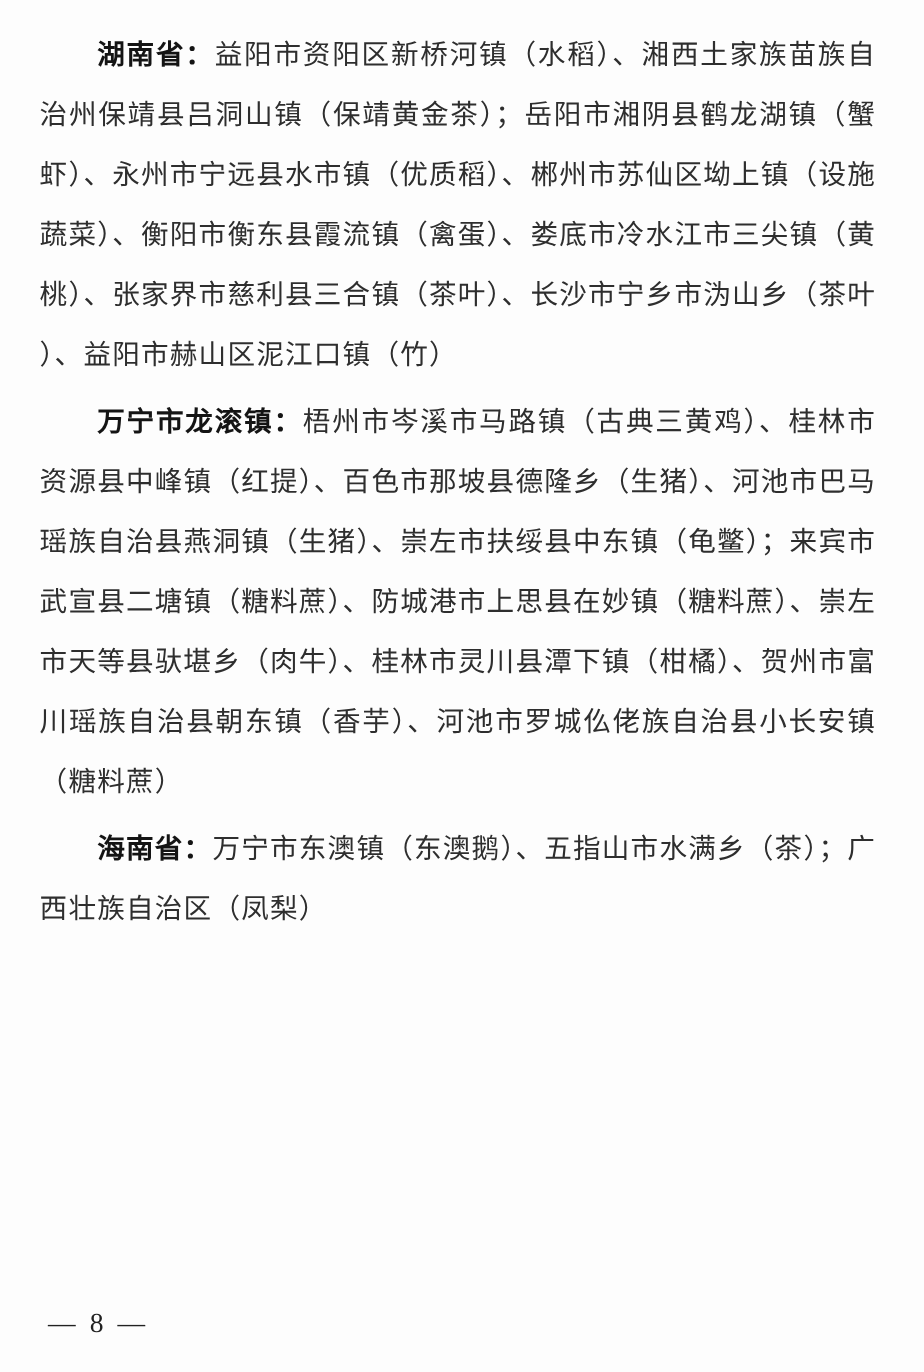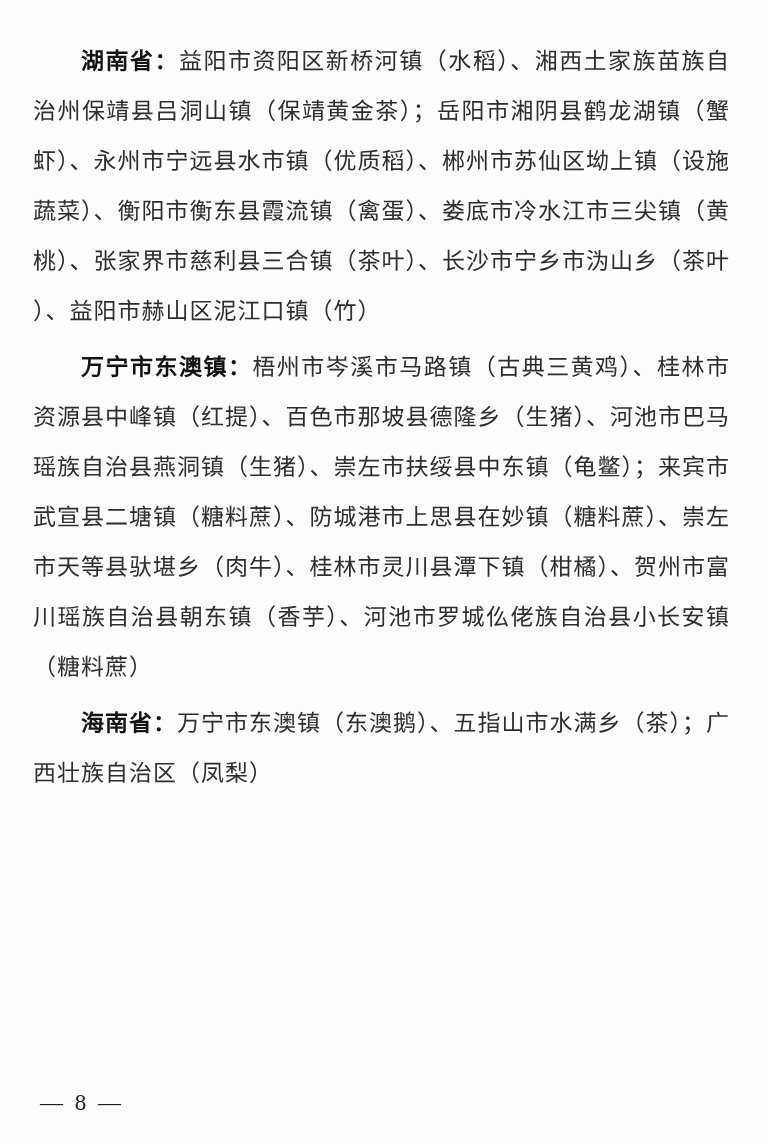--- a/index.html
+++ b/index.html
@@ -11,21 +11,21 @@
     height: 1143px;
     background: #fdfdfd;
     position: relative;
     overflow: hidden;
     font-family: "Liberation Serif", "DejaVu Serif", serif;
     color: #2e2e2e;
   }
   .page {
     box-sizing: border-box;
     width: 746px;
-    padding: 36px 16px 0 33px;
+    padding: 20px 16px 0 33px;
   }
   .para {
     font-size: 23px;
     line-height: 50px;
     letter-spacing: 1px;
     text-align: justify;
     text-justify: inter-ideograph;
     word-break: break-all;
     line-break: anywhere;
     text-indent: 48px;
@@ -51,19 +51,19 @@
   }
 </style>
 </head>
 <body>
 
 <div class="page">
 
   <p class="para"><span class="province-label">湖南省：</span><span class="para-body">益阳市资阳区新桥河镇（水稻）、湘西土家族苗族自治州保靖县吕洞山镇（保靖黄金茶）；岳阳市湘阴县鹤龙湖镇（蟹虾）、永州市宁远县水市镇（优质稻）、郴州市苏仙区坳上镇（设施蔬菜）、衡阳市衡东县霞流镇（禽蛋）、娄底市冷水江市三尖镇（黄桃）、张家界市慈利县三合镇（茶叶）、长沙市宁乡市沩山乡（茶叶）、益阳市赫山区泥江口镇（竹）</span></p>
 
 
-  <p class="para"><span class="province-label">万宁市东澳镇：</span><span class="para-body">梧州市岑溪市马路镇（古典三黄鸡）、桂林市资源县中峰镇（红提）、百色市那坡县德隆乡（生猪）、河池市巴马瑶族自治县燕洞镇（生猪）、崇左市扶绥县中东镇（龟鳖）；来宾市武宣县二塘镇（糖料蔗）、防城港市上思县在妙镇（糖料蔗）、崇左市天等县驮堪乡（肉牛）、桂林市灵川县潭下镇（柑橘）、贺州市富川瑶族自治县朝东镇（香芋）、河池市罗城仫佬族自治县小长安镇（糖料蔗）</span></p>
+  <p class="para"><span class="province-label">万宁市龙滚镇：</span><span class="para-body">梧州市岑溪市马路镇（古典三黄鸡）、桂林市资源县中峰镇（红提）、百色市那坡县德隆乡（生猪）、河池市巴马瑶族自治县燕洞镇（生猪）、崇左市扶绥县中东镇（龟鳖）；来宾市武宣县二塘镇（糖料蔗）、防城港市上思县在妙镇（糖料蔗）、崇左市天等县驮堪乡（肉牛）、桂林市灵川县潭下镇（柑橘）、贺州市富川瑶族自治县朝东镇（香芋）、河池市罗城仫佬族自治县小长安镇（糖料蔗）</span></p>
 
   <p class="para"><span class="province-label">海南省：</span><span class="para-body">万宁市东澳镇（东澳鹅）、五指山市水满乡（茶）；广西壮族自治区（凤梨）</span></p>
 
 </div>
 
 <div class="footer">— 8 —</div>
 
 </body></html>

